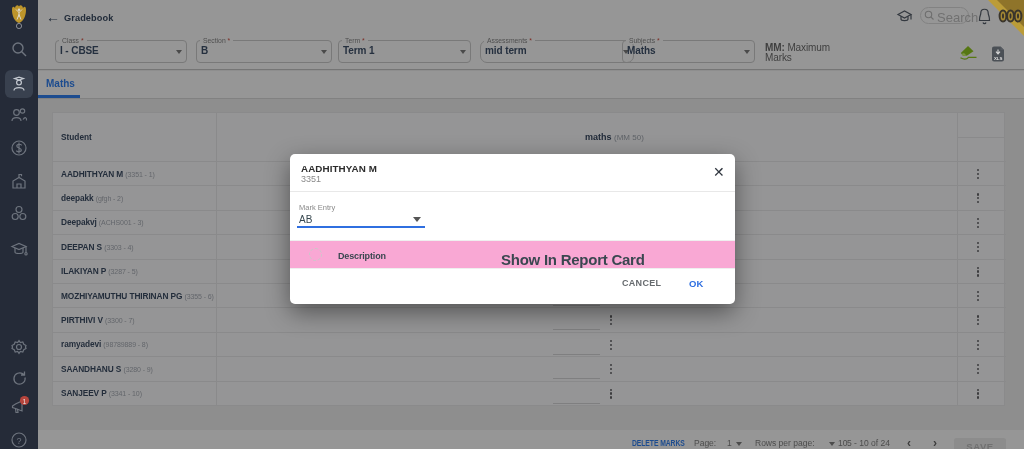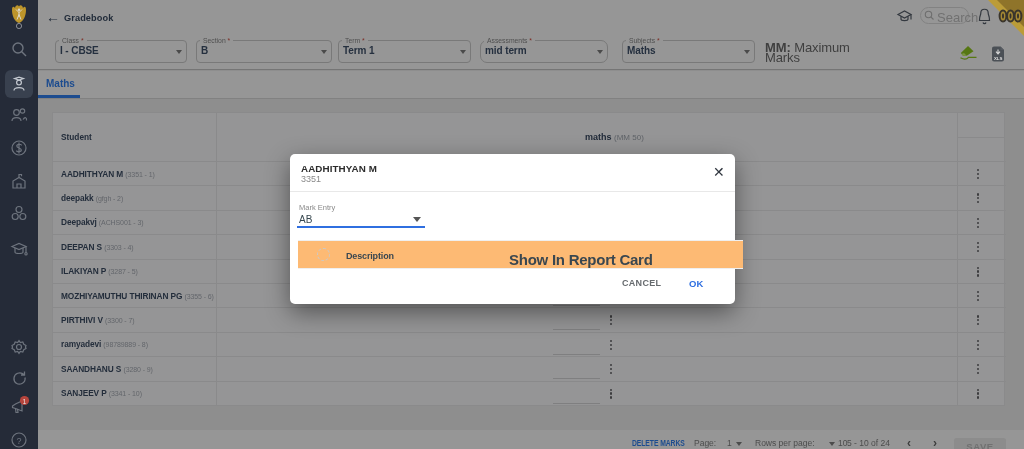--- a/index.html
+++ b/index.html
@@ -18,21 +18,21 @@
 #searchpill { left:920px; top:7px; width:49px; height:17px; border:1px solid #828282; border-radius:8.5px; }
 #searchtxt { left:937px; top:10px; font-size:13px; color:#717171; }
 
 
 #filters { left:38px; top:30px; width:986px; height:40px; background:#969696; border-bottom:1px solid #757575; }
 .field { position:absolute; top:40px; height:23px; border:1px solid #797979; border-radius:4px; }
 .field .lbl { position:absolute; top:-4px; left:3px; font-size:6.8px; color:#4f4f4f; background:#969696; padding:0 3px; white-space:nowrap; }
 .field .lbl b { color:#7d2d25; font-weight:normal; }
 .field .val { position:absolute; left:4px; top:4px; font-size:10px; color:#25303f; font-weight:bold; white-space:nowrap; letter-spacing:-0.1px; }
 .field .arr { position:absolute; right:4.5px; top:8.5px; width:0; height:0; border-left:3.5px solid transparent; border-right:3.5px solid transparent; border-top:4.5px solid #4a4a4a; }
-#mmtext { left:765px; top:42.5px; font-size:13px; color:#3f3f3f; line-height:10.3px; letter-spacing:-0.1px; }
+#mmtext { left:765px; top:42.5px; font-size:10px; color:#3f3f3f; line-height:10.3px; letter-spacing:-0.1px; }
 
 
 #tabbar { left:38px; top:71px; width:986px; height:28px; background:#969696; border-bottom:1px solid #818181; }
 #tabmaths { left:46px; top:78px; font-size:10px; font-weight:bold; color:#1d4c8f; }
 #tabline { left:38px; top:95px; width:42px; height:3px; background:#1d4c8f; }
 
 
 #tablecard { left:52px; top:112px; width:953px; height:294px; background:#959596; border:1px solid #8a8a8b; }
 .vline { position:absolute; top:0; bottom:0; width:1px; background:#8a8a8b; }
 .hline { position:absolute; left:0; right:0; height:1px; background:#8a8a8b; }
@@ -56,21 +56,21 @@
 
 #modal { left:290px; top:154px; width:445px; height:150px; background:#ffffff; border-radius:5px; box-shadow:0 8px 24px rgba(0,0,0,0.45); z-index:20; }
 #m-title { left:11px; top:9px; font-size:9.8px; font-weight:bold; color:#2b2b2b; letter-spacing:0.1px; }
 #m-sub { left:11px; top:19.5px; font-size:9px; color:#8a8a8a; }
 #m-close { left:423px; top:10px; font-size:14px; color:#30363f; }
 #m-div { left:0px; top:37px; width:445px; height:1px; background:#e8e8e8; }
 #m-lbl { left:9px; top:49px; font-size:7.5px; color:#8a8a8a; }
 #m-ab { left:9px; top:60px; font-size:10px; color:#37474f; }
 #m-arr { left:123px; top:63px; width:0; height:0; border-left:4.5px solid transparent; border-right:4.5px solid transparent; border-top:5px solid #555; }
 #m-uline { left:7px; top:72px; width:128px; height:2px; background:#2f6fe0; }
-#m-grayrow { left:8px; top:86px; width:445px; height:29px; background:#fdba74; border-top:1px solid #efefef; border-bottom:1px solid #efefef; }
+#m-grayrow { left:0px; top:86px; width:445px; height:29px; background:#f9a8d4; border-top:1px solid #efefef; border-bottom:1px solid #efefef; }
 #m-circ { position:absolute; left:19px; top:7px; width:13px; height:13px; border:1.5px dashed #c9c9c9; border-radius:50%; }
 #m-desc { position:absolute; left:48px; top:9.5px; font-size:9px; color:#3a4750; font-weight:bold; letter-spacing:-0.15px; }
 #m-show { position:absolute; left:211px; top:9.5px; font-size:15px; color:#3a4750; font-weight:bold; letter-spacing:-0.25px; }
 #m-cancel { left:332px; top:124px; font-size:9px; color:#666a6e; font-weight:bold; letter-spacing:0.3px; }
 #m-ok { left:399px; top:124px; font-size:9.5px; color:#2f6fe0; font-weight:bold; letter-spacing:0.2px; }
 </style>
 </head>
 <body>
 
 <div class="abs" id="topbar"></div>
@@ -88,21 +88,21 @@
 <div class="field" style="left:196px; width:136px;">
     <span class="lbl">Section <b>*</b></span>
     <span class="val">B</span>
     <span class="arr"></span>
   </div>
 <div class="field" style="left:338px; width:133px;">
     <span class="lbl">Term <b>*</b></span>
     <span class="val">Term 1</span>
     <span class="arr"></span>
   </div>
-<div class="field" style="left:480px; width:128px;border-radius:7px;">
+<div class="field" style="left:480px; width:154px;border-radius:7px;">
     <span class="lbl">Assessments <b>*</b></span>
     <span class="val">mid term</span>
     <span class="arr"></span>
   </div>
 <div class="field" style="left:622px; width:133px;">
     <span class="lbl">Subjects <b>*</b></span>
     <span class="val">Maths</span>
     <span class="arr"></span>
   </div>
 <div class="abs" id="mmtext"><b>MM:</b> Maximum<br>Marks</div>

